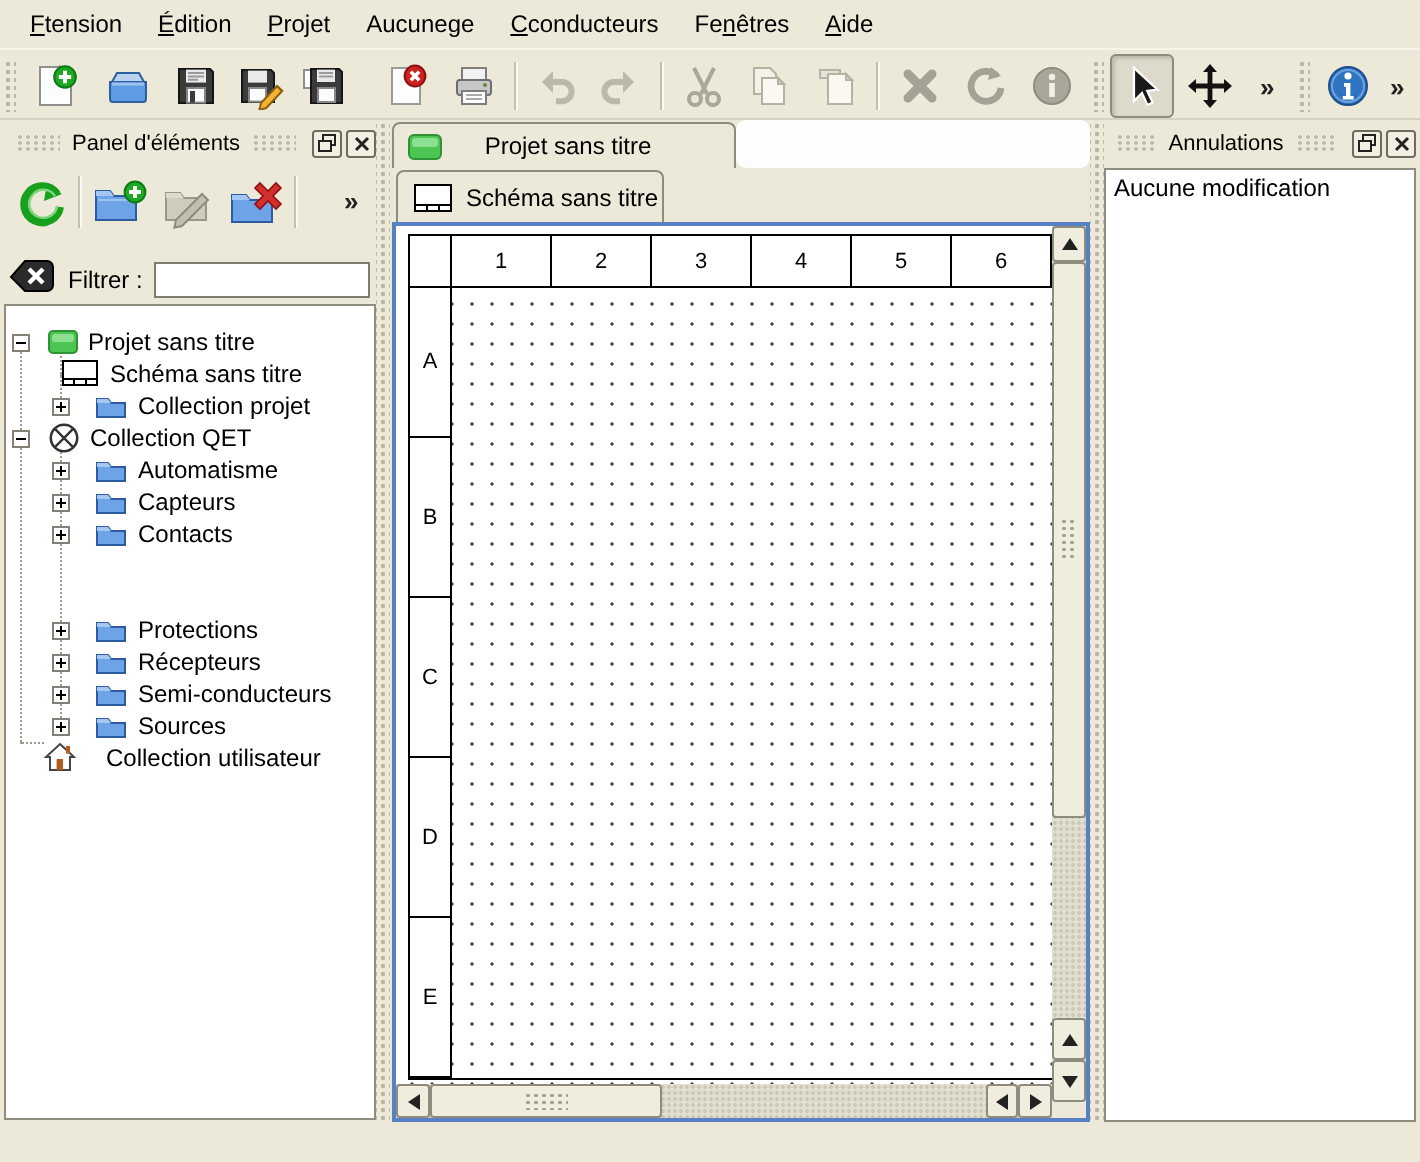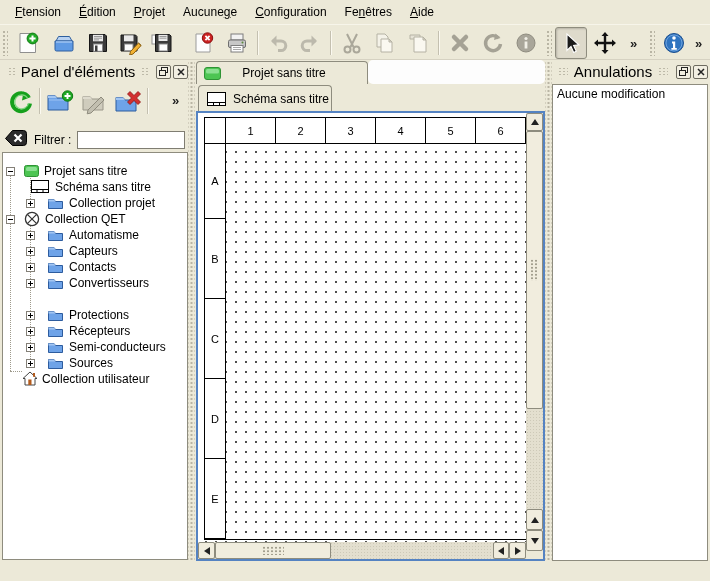--- a/index.html
+++ b/index.html
@@ -17,21 +17,21 @@
   .toolbar{left:0;top:24px;width:710px;height:36px;border-top:1px solid #f7f5ea;border-bottom:1px solid #d6d2c2;box-sizing:border-box}
   .tb-btn{width:30px;height:30px;top:2px;display:flex;align-items:center;justify-content:center;border:1px solid transparent;border-radius:3px}
   .tb-btn.pressed{background:#dedacb;border:1px solid #8e8c7e;box-shadow:inset 1px 1px 2px rgba(0,0,0,.18)}
   .tb-sep{top:6px;width:1px;height:24px;background:#c4c0b0;border-right:1px solid #fbf9f0}
   .tb-handle{top:5px;width:6px;height:26px;background-image:radial-gradient(#b9b5a4 1px,transparent 1.2px);background-size:4px 4px}
   .chev{font-weight:bold;font-size:13px;color:#222}
 
   
   .dock-header{height:19px;display:flex;align-items:center}
   .dock-dots{flex:1;height:9px;margin:0 6px;background-image:radial-gradient(#bdb9a8 1px,transparent 1.2px);background-size:4px 3px}
-  .dock-title{font-size:15px;white-space:nowrap}
+  .dock-title{font-size:11px;white-space:nowrap}
   .hdr-btn{width:15px;height:14px;background:#f2efe2;border:1px solid #6d6b60;border-radius:2px;display:flex;align-items:center;justify-content:center;margin-left:2px;box-sizing:border-box}
   .white-box{background:#fff;border:1px solid #8e8c7e;box-sizing:border-box}
 
   .lp-btn{width:32px;height:32px;display:flex;align-items:center;justify-content:center}
   .filter-input{left:77px;top:131px;width:108px;height:18px;border:1px solid #7f7d72;background:#fff;box-sizing:border-box;font:12px "Liberation Sans",sans-serif;padding:1px 3px}
 
   
   .trow{left:0;width:184px;height:16px}
   .trow .lbl{position:absolute;top:1px;white-space:nowrap}
   .guide-v{border-left:1px dotted #9e9a8c;width:0}
@@ -56,21 +56,21 @@
   .splitter{background-image:radial-gradient(#b9b5a4 1px,transparent 1.2px);background-size:4px 4px;background-position:center}
 </style>
 </head>
 <body>
 
 <div class="abs menubar">
   <span class="menu-item"><span></span><span class="mn">F</span><span>tension</span></span>
   <span class="menu-item"><span></span><span class="mn">É</span><span>dition</span></span>
   <span class="menu-item"><span></span><span class="mn">P</span><span>rojet</span></span>
   <span class="menu-item"><span>Aucune</span><span class="mn">g</span><span>e</span></span>
-  <span class="menu-item"><span></span><span class="mn">C</span><span>onfiguration</span></span>
+  <span class="menu-item"><span></span><span class="mn">C</span><span>conducteurs</span></span>
   <span class="menu-item"><span>Fe</span><span class="mn">n</span><span>êtres</span></span>
   <span class="menu-item"><span></span><span class="mn">A</span><span>ide</span></span>
 </div>
 
 <div class="abs toolbar">
   <div class="abs tb-handle" style="left:2px"></div>
 
   <div class="abs tb-btn" style="left:12px">
     <svg width="24" height="24" viewBox="0 0 24 24">
       <path d="M4 2.5 h10 l5.5 5.5 v13.5 H4z" fill="#fdfdfd" stroke="#8f8f8f"></path>
@@ -357,31 +357,20 @@
     <svg class="abs" style="left:23px;top:4px" width="9" height="9">
         <rect x="0.5" y="0.5" width="8" height="8" fill="#fff" stroke="#848078"></rect>
         <path d="M2 4.5 h5 M4.5 2 v5" stroke="#000"></path>
       </svg>
     <svg class="abs" style="left:45px;top:2px" width="15" height="12">
         <path d="M0.5 2.5 h5.5 l1.5 2 h7 v7 H0.5z" fill="#6ea3e8" stroke="#2d5c9e"></path>
         <path d="M0.5 2.5 h5.5 l1.5 2 H0.5z" fill="#a3c6f2"></path>
       </svg>
     <span class="lbl" style="left:66px">Contacts</span>
   </div>
-  <div class="abs trow" style="top:122px">
-    <svg class="abs" style="left:23px;top:4px" width="9" height="9">
-        <rect x="0.5" y="0.5" width="8" height="8" fill="#fff" stroke="#848078"></rect>
-        <path d="M2 4.5 h5 M4.5 2 v5" stroke="#000"></path>
-      </svg>
-    <svg class="abs" style="left:45px;top:2px" width="15" height="12">
-        <path d="M0.5 2.5 h5.5 l1.5 2 h7 v7 H0.5z" fill="#6ea3e8" stroke="#2d5c9e"></path>
-        <path d="M0.5 2.5 h5.5 l1.5 2 H0.5z" fill="#a3c6f2"></path>
-      </svg>
-    <span class="lbl" style="left:66px">Convertisseurs</span>
-  </div>
   <div class="abs trow" style="top:154px">
     <svg class="abs" style="left:23px;top:4px" width="9" height="9">
         <rect x="0.5" y="0.5" width="8" height="8" fill="#fff" stroke="#848078"></rect>
         <path d="M2 4.5 h5 M4.5 2 v5" stroke="#000"></path>
       </svg>
     <svg class="abs" style="left:45px;top:2px" width="15" height="12">
         <path d="M0.5 2.5 h5.5 l1.5 2 h7 v7 H0.5z" fill="#6ea3e8" stroke="#2d5c9e"></path>
         <path d="M0.5 2.5 h5.5 l1.5 2 H0.5z" fill="#a3c6f2"></path>
       </svg>
     <span class="lbl" style="left:66px">Protections</span>
@@ -419,21 +408,21 @@
       </svg>
     <span class="lbl" style="left:66px">Sources</span>
   </div>
 
   <div class="abs trow" style="top:218px">
     <svg class="abs" style="left:19px;top:0px" width="16" height="15">
         <path d="M8 1 L15 7.5 H13 V14 H3 V7.5 H1z" fill="#fff" stroke="#444"></path>
         <rect x="6.3" y="8.5" width="3.2" height="5.5" fill="#b35c1e"></rect>
         <rect x="11" y="2" width="2" height="3.8" fill="#b35c1e"></rect>
       </svg>
-    <span class="lbl" style="left:39px">Collection utilisateur</span>
+    <span class="lbl" style="left:50px">Collection utilisateur</span>
   </div>
 </div>
 
 <div class="abs splitter" style="left:188px;top:62px;width:7px;height:498px"></div>
 
 <div class="abs" style="left:368px;top:60px;width:177px;height:24px;background:#fdfdfd;border-radius:5px"></div>
 
 <div class="abs tab" style="left:196px;top:61px;width:172px;height:23px">
   <svg style="margin-left:7px" width="17" height="13">
       <rect x="0.5" y="0.5" width="16" height="12" rx="2.5" fill="#4dc553" stroke="#2f9335"></rect>

